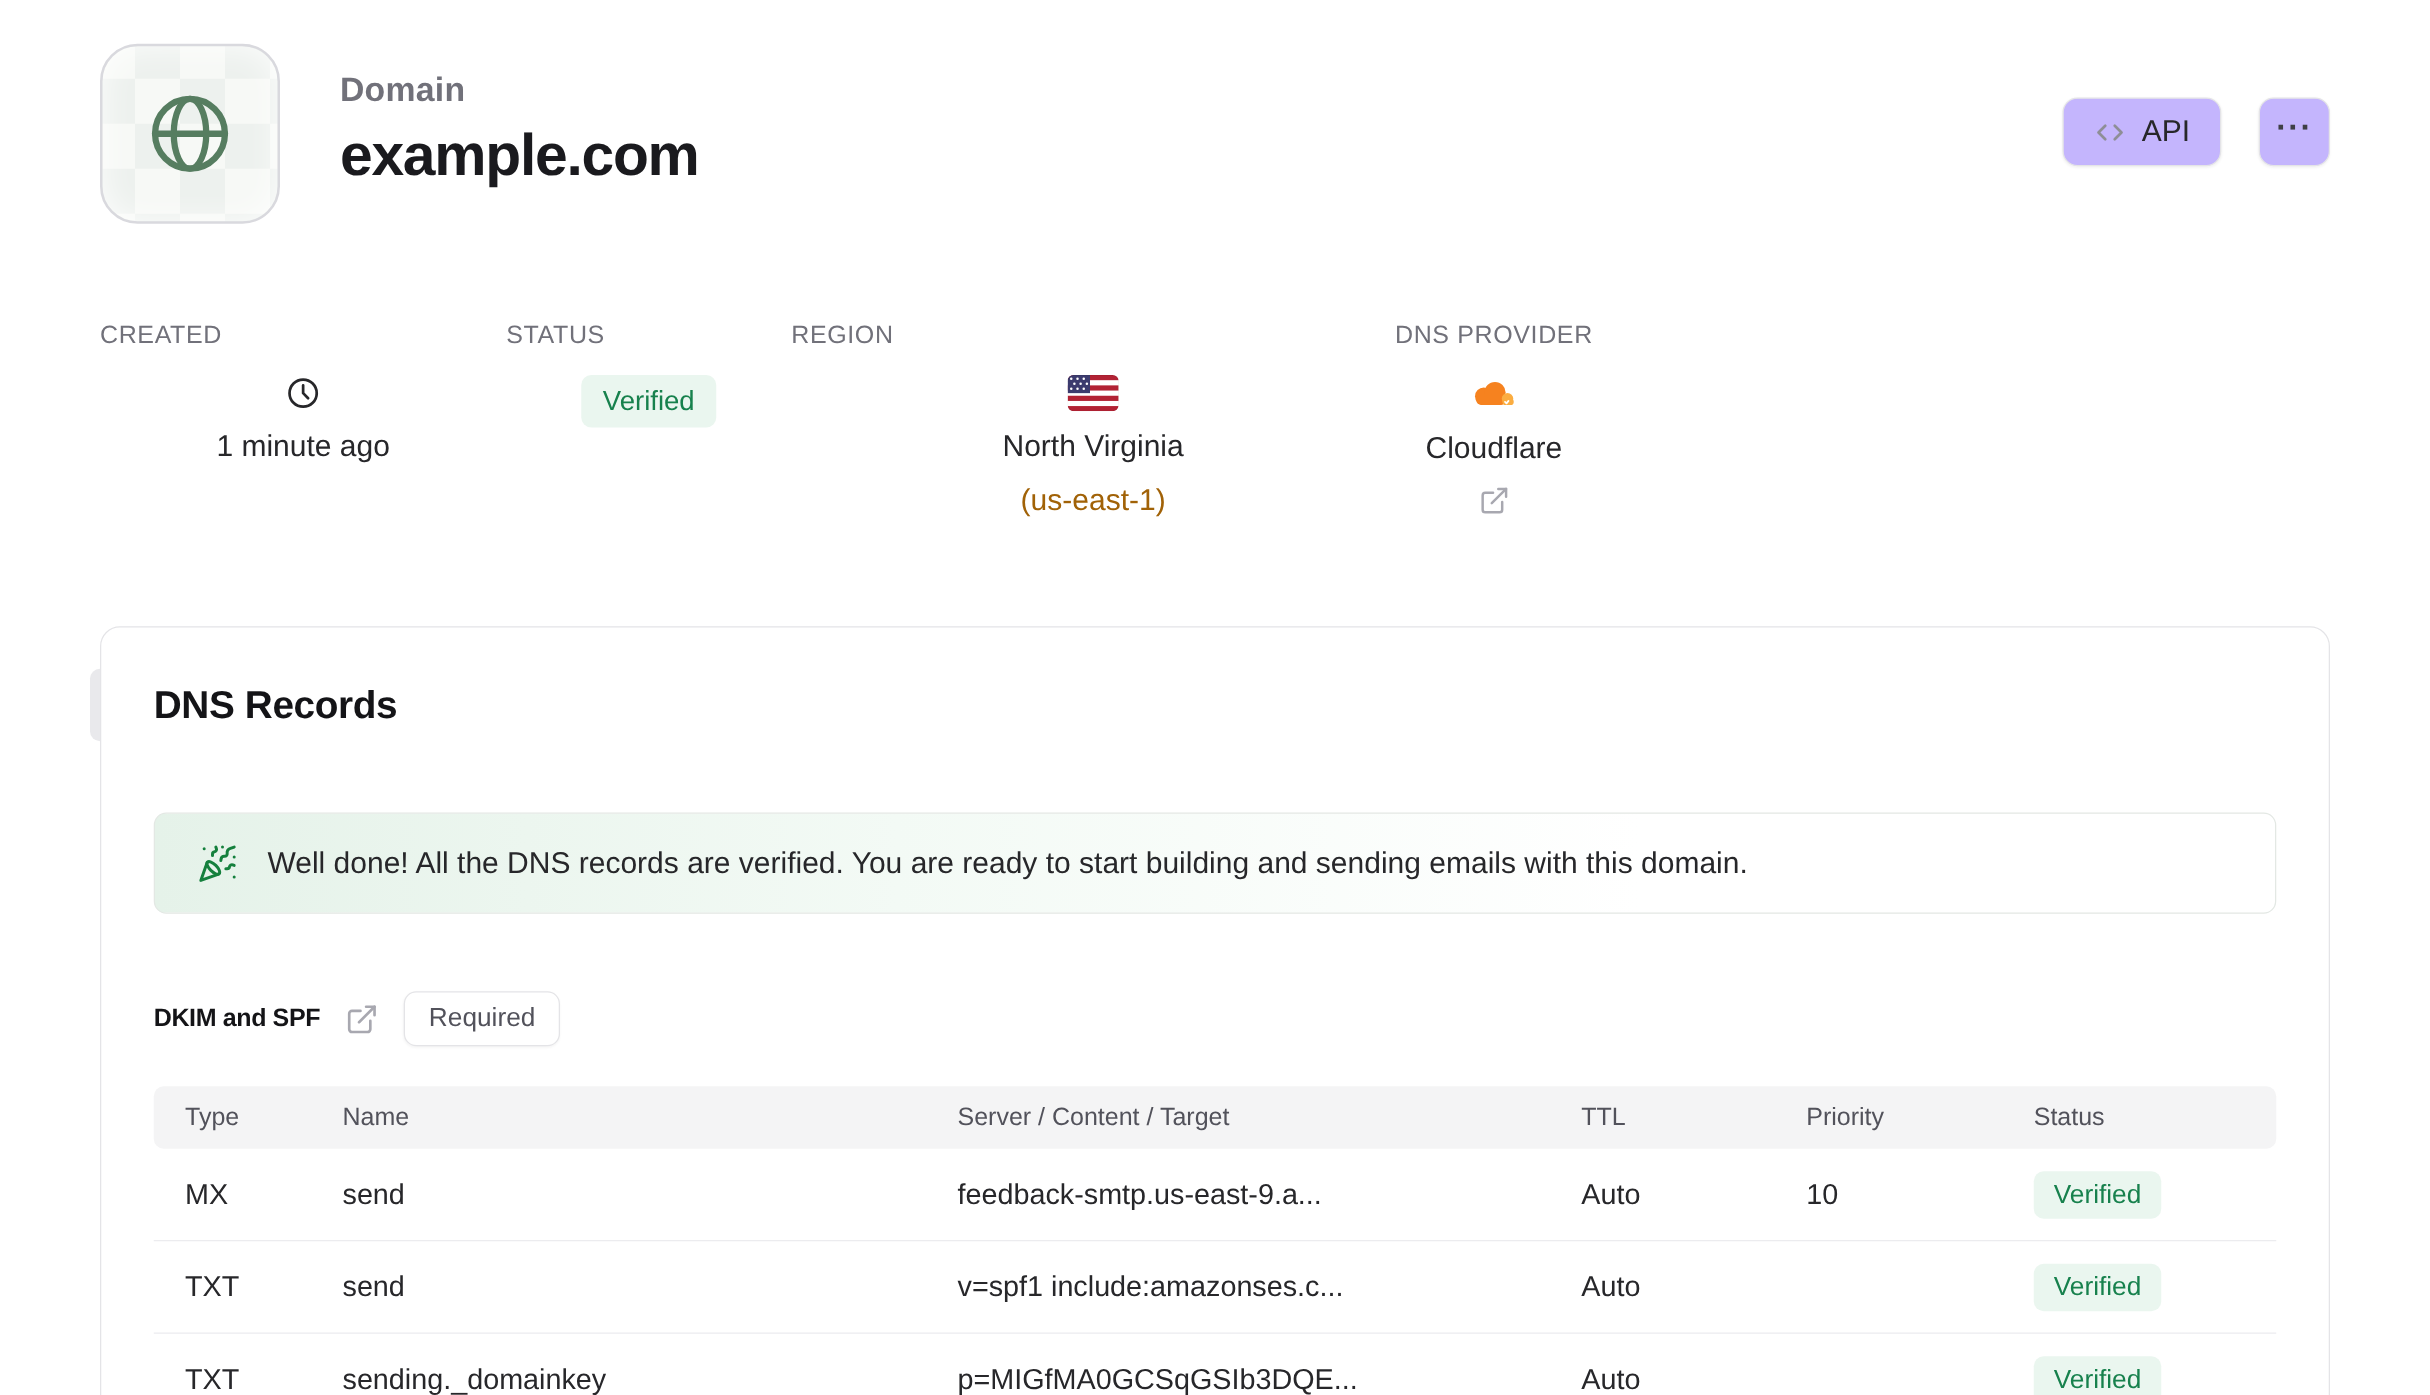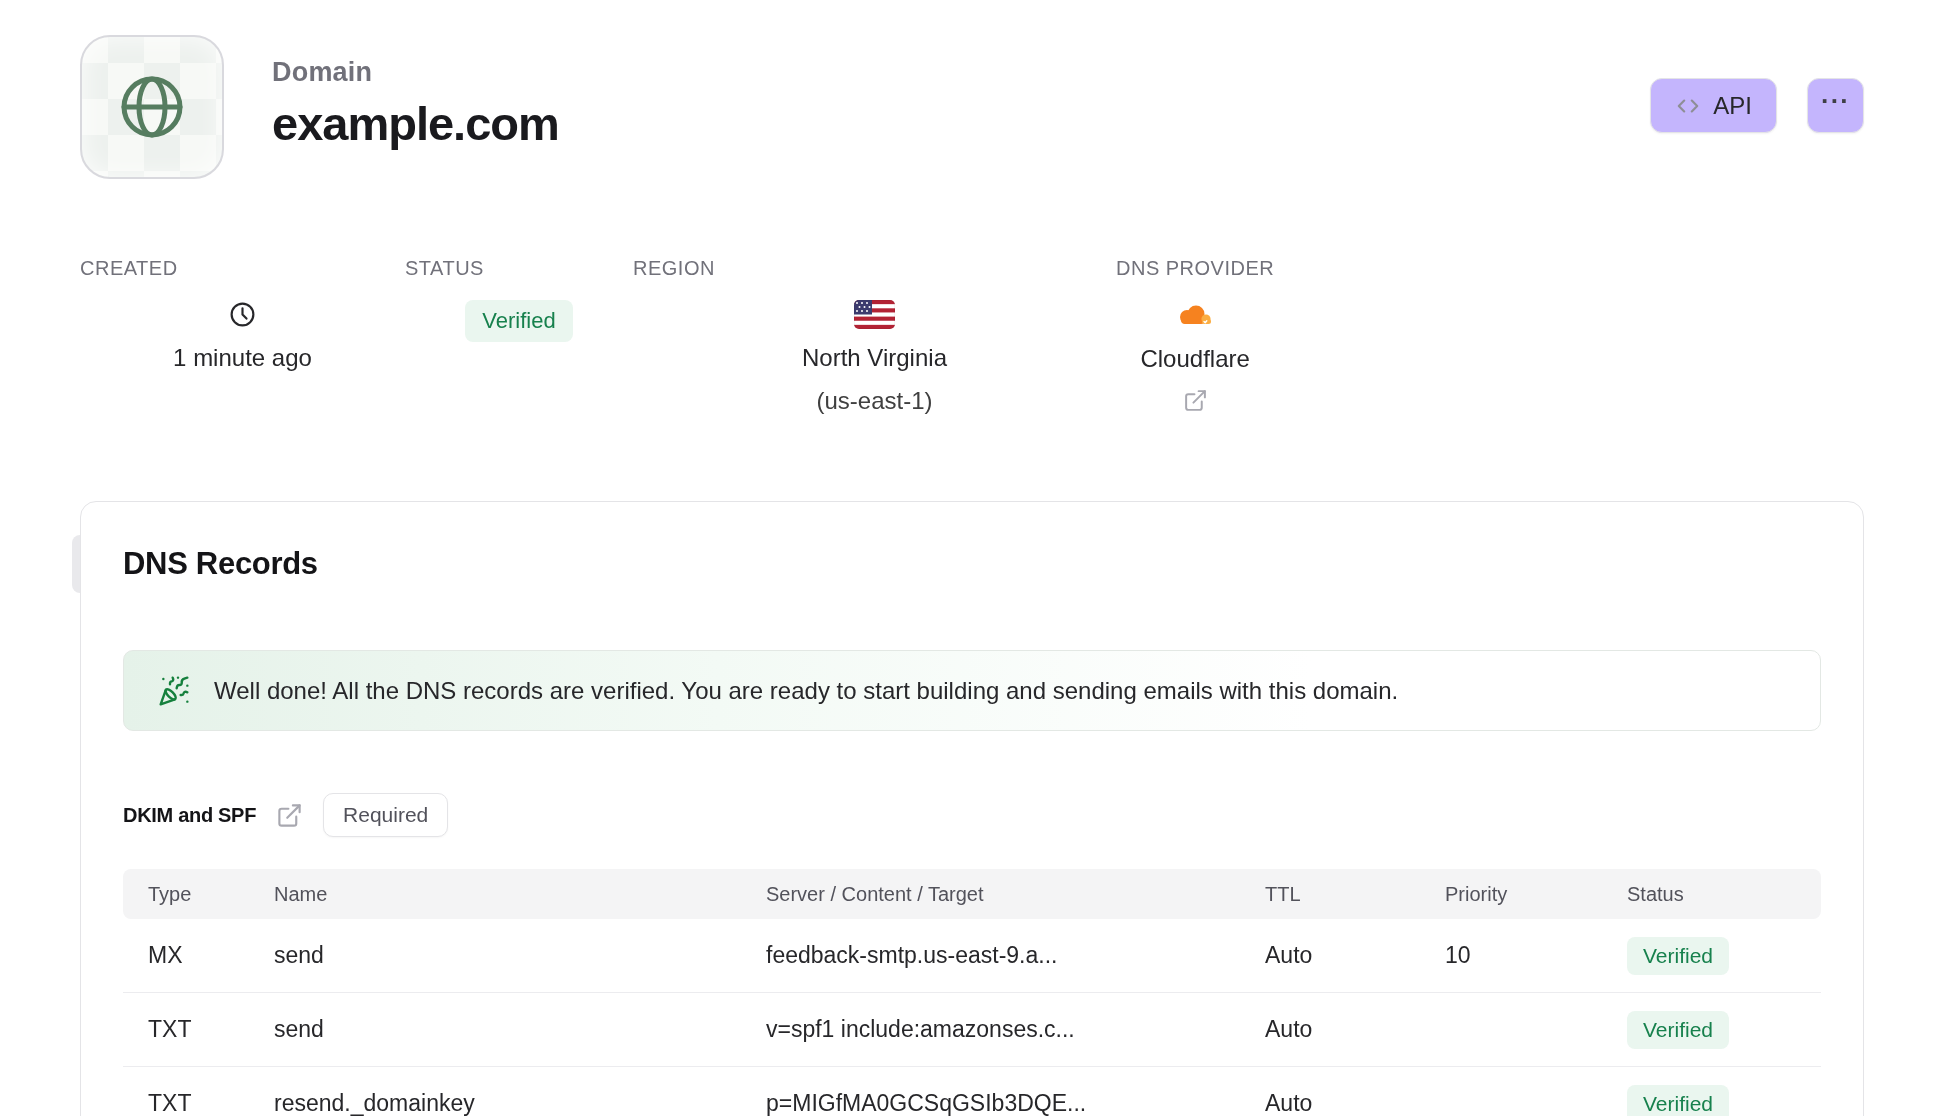--- a/index.html
+++ b/index.html
@@ -30,21 +30,21 @@
     box-shadow:0 1px 2px rgba(0,0,0,.05);
   }
   .btn-square { justify-content:center; width:57px; padding:0; }
   .ellipsis-glyph { font-size:26px; font-weight:700; letter-spacing:1px; color:#3f3f46; line-height:0; padding-bottom:10px; }
 
   
   .meta { display:flex; padding:0 80px; margin-top:78px; }
   .meta-col1 { width:325px; } .meta-col2 { width:228px; } .meta-col3 { width:483px; }
   .meta-label { font-size:20px; color:#71717a; letter-spacing:.5px; }
   .meta-value { margin-top:20px; display:flex; align-items:center; gap:15px; font-size:24px; color:#27272a; min-height:42px;flex-direction:column; }
-  .meta-muted { color:#404040; }
+  .meta-muted { color:#a16207; }
   .flag { border-radius:5px; overflow:hidden; display:block; }
 
   .badge-verified {
     display:inline-block; background:#eaf6ef; color:#17814d;
     font-size:22px; font-weight:500; padding:8px 17px; border-radius:8px;
   }
 
   
   .card-wrap { position:relative; margin:86px 80px 0 80px; }
   .card-nub { position:absolute; left:-8px; top:34px; width:16px; height:58px; background:#e9e9ec; border-radius:8px; z-index:0; }
@@ -270,21 +270,21 @@
           <div class="col-content">v=spf1 include:amazonses.c...</div>
           <div class="col-ttl">Auto</div>
           <div class="col-priority"></div>
           <div class="col-status">
             <span class="badge-verified">Verified</span>
           </div>
         </div>
 
         <div class="trow">
           <div class="col-type">TXT</div>
-          <div class="col-name">resend._domainkey</div>
+          <div class="col-name">sending._domainkey</div>
           <div class="col-content">p=MIGfMA0GCSqGSIb3DQE...</div>
           <div class="col-ttl">Auto</div>
           <div class="col-priority"></div>
           <div class="col-status">
             <span class="badge-verified">Verified</span>
           </div>
         </div>
       </div>
 
     </div>

